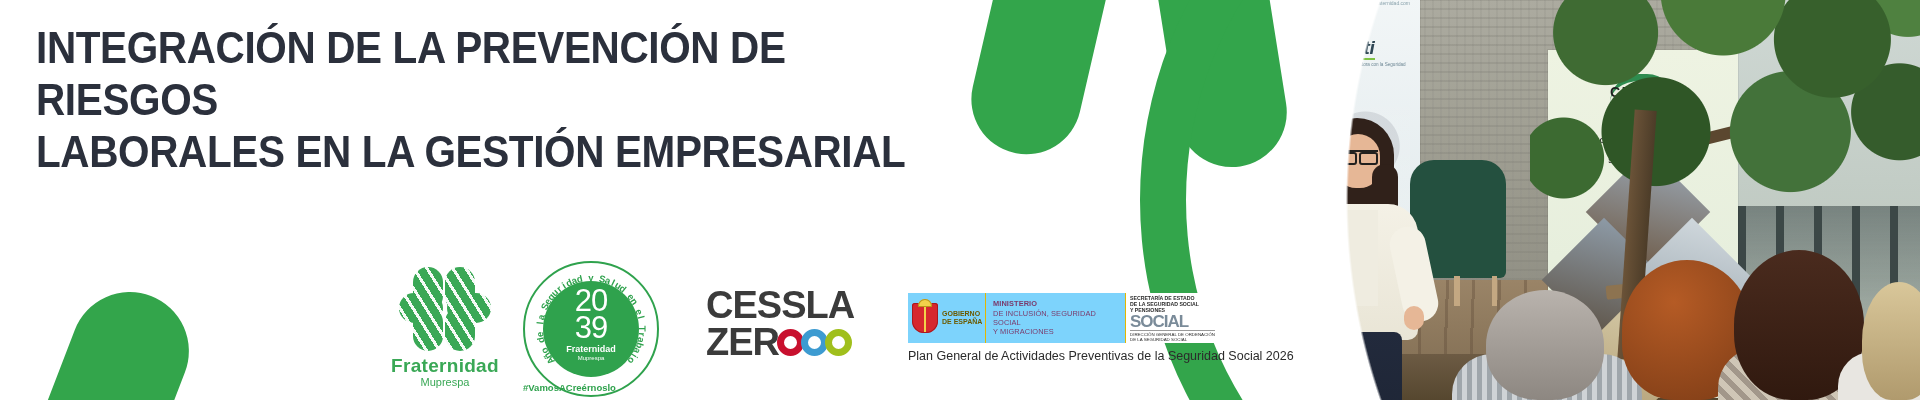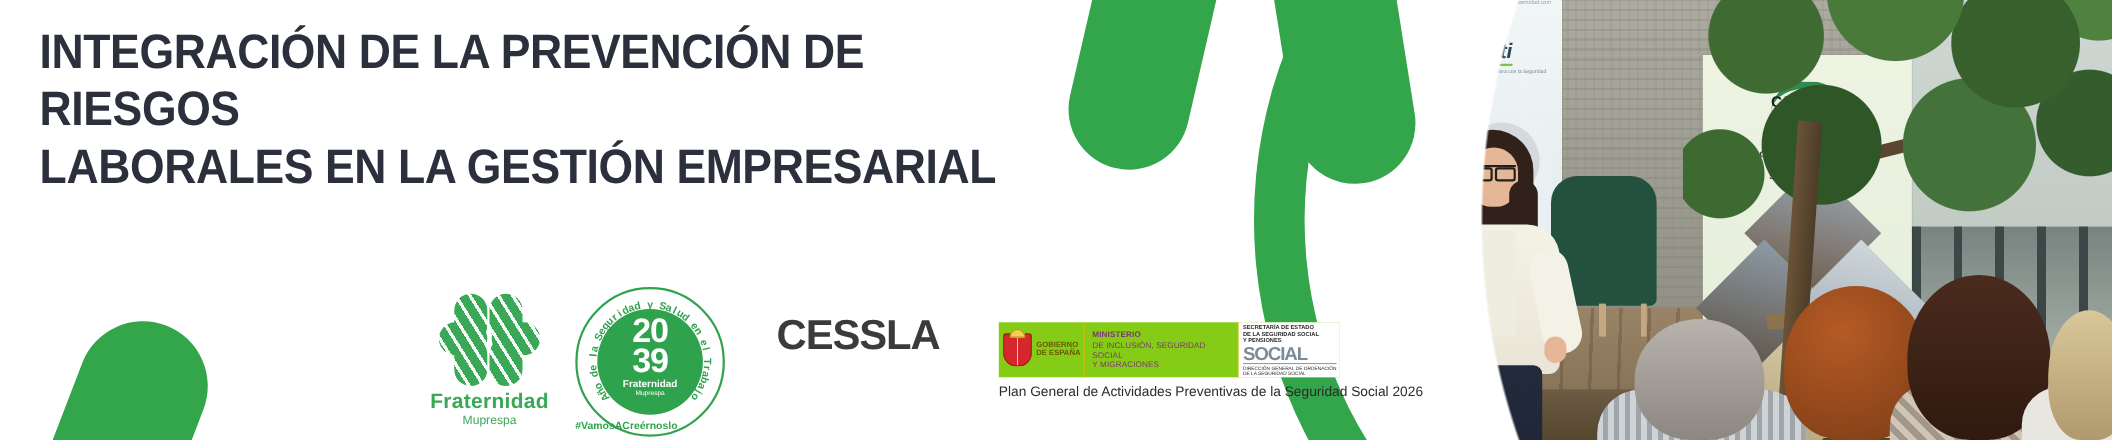--- a/index.html
+++ b/index.html
@@ -78,21 +78,21 @@
   .seal .ring{
     position:absolute;inset:0;border-radius:50%;
     border:2px solid #2fa24d;box-sizing:border-box;background:#fff;
   }
   .seal .disc{
     position:absolute;left:20px;top:20px;width:96px;height:96px;
     border-radius:50%;background:#2fa24d;
   }
   .seal .year{
     position:absolute;left:20px;top:26px;width:96px;
-    text-align:center;color:#fff;font-weight:bold;
+    text-align:center;color:#fff;font-weight:normal;
     font-size:31px;line-height:27px;letter-spacing:-1px;
   }
   .seal .seal-brand{
     position:absolute;left:20px;top:84px;width:96px;text-align:center;
     color:#fff;font-size:9px;font-weight:bold;line-height:9px;
   }
   .seal .seal-brand small{display:block;font-size:6px;font-weight:normal;}
   .seal .arc-text{
     position:absolute;inset:0;color:#2fa24d;font-size:9.5px;font-weight:bold;
   }
@@ -114,21 +114,21 @@
   .vz .rings b{
     display:block;width:27px;height:27px;border-radius:50%;
     border:7px solid #000;box-sizing:border-box;margin-left:-3px;
   }
   .vz .rings b.r1{border-color:#c8102e;}
   .vz .rings b.r2{border-color:#3d9bd1;}
   .vz .rings b.r3{border-color:#a0bf1c;}
 
   
   .gov{position:absolute;left:908px;top:38px;width:310px;}
-  .gov .bar{display:flex;height:50px;background:#84cc16;align-items:stretch;}
+  .gov .bar{display:flex;height:50px;background:#7dd3fc;align-items:stretch;}
   .gov .coa{
     width:78px;display:flex;align-items:center;gap:4px;padding-left:4px;
     box-sizing:border-box;border-right:1px solid #e3b700;
   }
   .gov .shield{
     width:26px;height:30px;background:#d6272e;
     border-radius:3px 3px 12px 12px;position:relative;flex:none;
     background:
       linear-gradient(90deg,#d6272e 0 48%, #f2d14a 48% 52%, #d6272e 52% 100%);
     box-shadow:inset 0 0 0 1px #a8181e;
@@ -442,20 +442,28 @@
       </div>
       <div class="seal-brand">
         <span>Fraternidad</span>
         <small>Muprespa</small>
       </div>
       <div class="hash">#VamosACreérnoslo</div>
     </div>
 
     <div class="vz">
       <div class="l1">CESSLA</div>
+      <div class="l2wrap">
+        <div class="l2">ZER</div>
+        <div class="rings">
+          <b class="r1"></b>
+            <b class="r2"></b>
+            <b class="r3"></b>
+        </div>
+      </div>
     </div>
 
     <div class="gov">
       <div class="bar">
         <div class="coa">
           <span class="shield"></span>
           <span class="coa-txt" style="white-space:pre-line">GOBIERNO
 DE ESPAÑA</span>
         </div>
         <div class="min">

